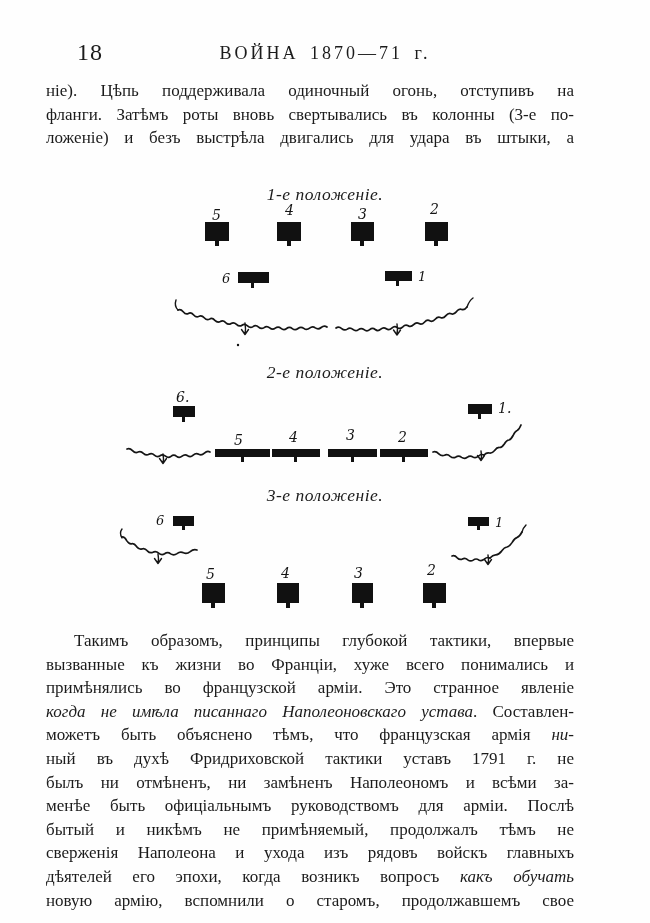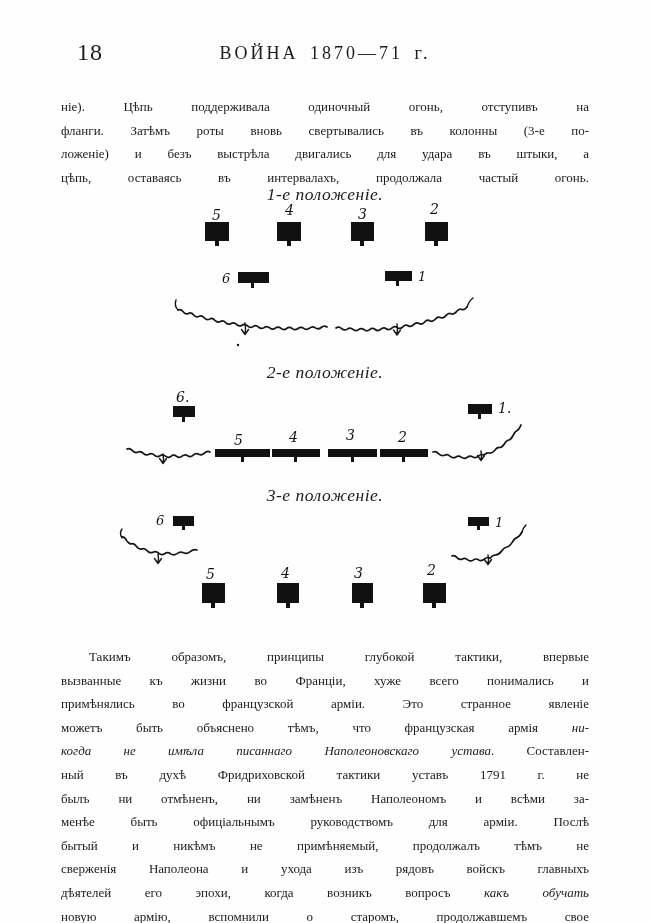--- a/index.html
+++ b/index.html
@@ -5,21 +5,21 @@
   html,body{margin:0;padding:0;background:#e8e8e8;}
   .page{
     position:relative;width:650px;height:923px;margin:0 auto;background:#fefefe;
     font-family:"Liberation Serif","DejaVu Serif",serif;color:#1b1b1b;overflow:hidden;
   }
   .pageno{position:absolute;left:77px;top:39px;font-size:24px;letter-spacing:1px;}
   .rtitle{
     position:absolute;left:0;top:43px;width:650px;text-align:center;
     font-size:18px;letter-spacing:3px;word-spacing:4px;
   }
-  .para{position:absolute;left:61px;width:528px;font-size:13px;margin-top:16px;}
+  .para{position:absolute;left:46px;width:528px;font-size:17px;}
   #para1{top:79px;}
   #para2{top:629px;}
   .tl{
     height:23.6px;line-height:23.6px;
     text-align:justify;text-align-last:justify;white-space:nowrap;
   }
   .tl i{font-style:italic;}
   .indent{text-indent:28px;}
   .dtitle{
     position:absolute;left:0;width:650px;text-align:center;
@@ -42,21 +42,20 @@
 
 <div class="page">
 
   <div class="pageno">18</div>
   <div class="rtitle">ВОЙНА 1870—71 г.</div>
 
   <div class="para" id="para1">
     <div class="tl">ніе). Цѣпь поддерживала одиночный огонь, отступивъ на</div>
     <div class="tl">фланги. Затѣмъ роты вновь свертывались въ колонны (3-е по-</div>
     <div class="tl">ложеніе) и безъ выстрѣла двигались для удара въ штыки, а</div>
-    <div class="tl">цѣпь, оставаясь въ интервалахъ, продолжала частый огонь.</div>
   </div>
 
   <div class="dtitle" id="dtitle1">1-е положеніе.</div>
   <div class="dtitle" id="dtitle2">2-е положеніе.</div>
   <div class="dtitle" id="dtitle3">3-е положеніе.</div>
 
   <svg class="dsvg" viewBox="0 0 650 923">
 
     <g>
       <text x="212" y="220">5</text>
@@ -158,22 +157,22 @@
       <text x="427" y="575">2</text>
       <rect class="ink" x="423" y="583" width="23" height="20"></rect>
       <rect class="ink" x="432" y="603" width="4" height="5"></rect>
     </g>
   </svg>
 
   <div class="para" id="para2">
     <div class="tl indent">Такимъ образомъ, принципы глубокой тактики, впервые</div>
     <div class="tl">вызванные къ жизни во Франціи, хуже всего понимались и</div>
     <div class="tl">примѣнялись во французской арміи. Это странное явленіе</div>
+    <div class="tl"><i>когда не имѣла писаннаго Наполеоновскаго устава</i><span>. Составлен-</span></div>
     <div class="tl"><span>можетъ быть объяснено тѣмъ, что французская армія </span><i>ни-</i></div>
-    <div class="tl"><i>когда не имѣла писаннаго Наполеоновскаго устава</i><span>. Составлен-</span></div>
     <div class="tl">ный въ духѣ Фридриховской тактики уставъ 1791 г. не</div>
     <div class="tl">былъ ни отмѣненъ, ни замѣненъ Наполеономъ и всѣми за-</div>
     <div class="tl">менѣе быть офиціальнымъ руководствомъ для арміи. Послѣ</div>
     <div class="tl">бытый и никѣмъ не примѣняемый, продолжалъ тѣмъ не</div>
     <div class="tl">сверженія Наполеона и ухода изъ рядовъ войскъ главныхъ</div>
     <div class="tl"><span>дѣятелей его эпохи, когда возникъ вопросъ </span><i>какъ обучать</i></div>
     <div class="tl">новую армію, вспомнили о старомъ, продолжавшемъ свое</div>
   </div>
 
 </div>

